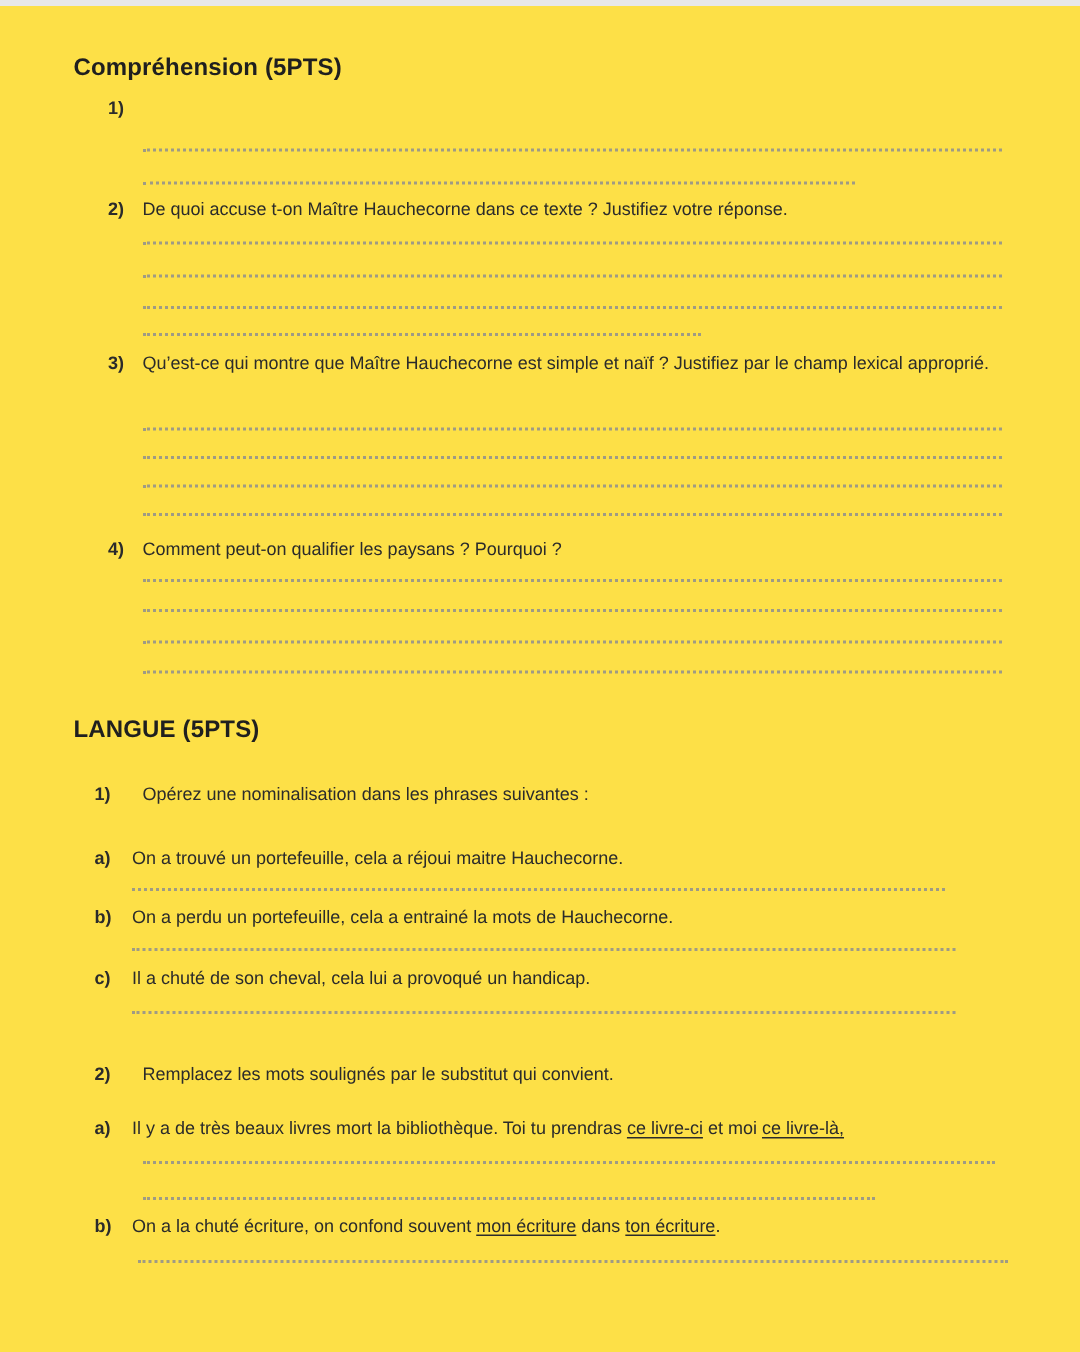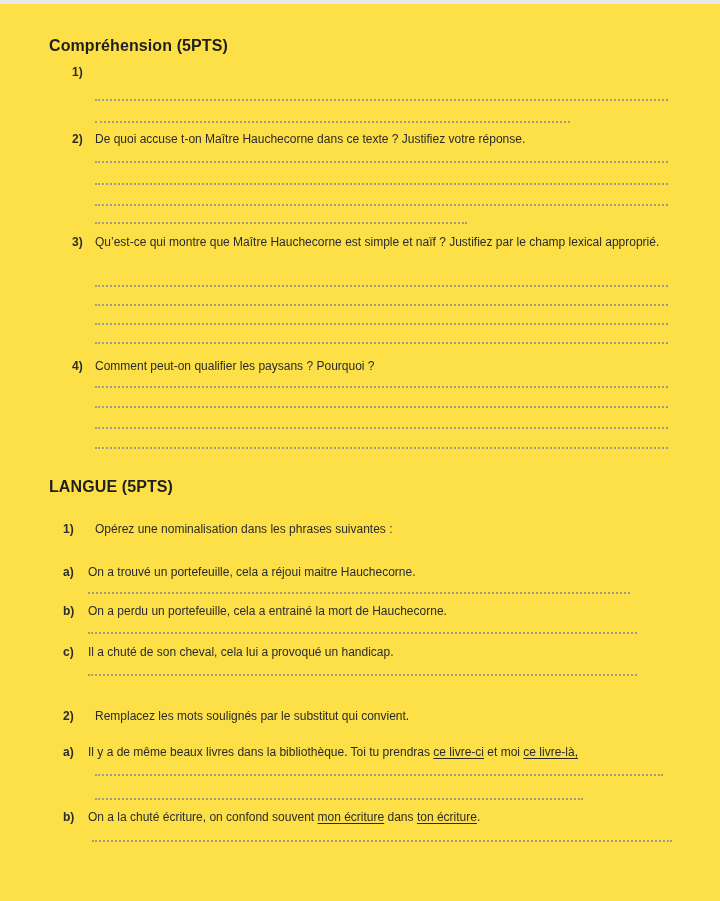--- a/index.html
+++ b/index.html
@@ -85,38 +85,38 @@
   </div>
 
   <div class="q lang-let" style="top:560px">
     <span class="num">a)</span>
     <span class="qt">On a trouvé un portefeuille, cela a réjoui maitre Hauchecorne.</span>
   </div>
   <div class="dot" style="top:588px;left:88px;width:542px"></div>
 
   <div class="q lang-let" style="top:599px">
     <span class="num">b)</span>
-    <span class="qt">On a perdu un portefeuille, cela a entrainé la mort de Hauchecorne.</span>
+    <span class="qt">On a perdu un portefeuille, cela a entrainé la mots de Hauchecorne.</span>
   </div>
   <div class="dot" style="top:628px;left:88px;width:549px"></div>
 
   <div class="q lang-let" style="top:640px">
     <span class="num">c)</span>
     <span class="qt">Il a chuté de son cheval, cela lui a provoqué un handicap.</span>
   </div>
   <div class="dot" style="top:670px;left:88px;width:549px"></div>
 
   <div class="q lang-num" style="top:704px">
     <span class="num">2)</span>
     <span class="qt">Remplacez les mots soulignés par le substitut qui convient.</span>
   </div>
 
   <div class="q lang-let" style="top:740px">
     <span class="num">a)</span>
-    <span class="qt"><span>Il y a de même beaux livres dans la bibliothèque. Toi tu prendras </span><span class="u">ce livre-ci</span><span> et moi </span><span class="u">ce livre-là,</span></span>
+    <span class="qt"><span>Il y a de très beaux livres mort la bibliothèque. Toi tu prendras </span><span class="u">ce livre-ci</span><span> et moi </span><span class="u">ce livre-là,</span></span>
   </div>
   <div class="dot" style="top:770px;left:95px;width:568px"></div>
   <div class="dot" style="top:794px;left:95px;width:488px"></div>
 
   <div class="q lang-let" style="top:805px">
     <span class="num">b)</span>
     <span class="qt"><span>On a la chuté écriture, on confond souvent </span><span class="u">mon écriture</span><span> dans </span><span class="u">ton écriture</span><span>.</span></span>
   </div>
   <div class="dot" style="top:836px;left:92px;width:580px"></div>
 

